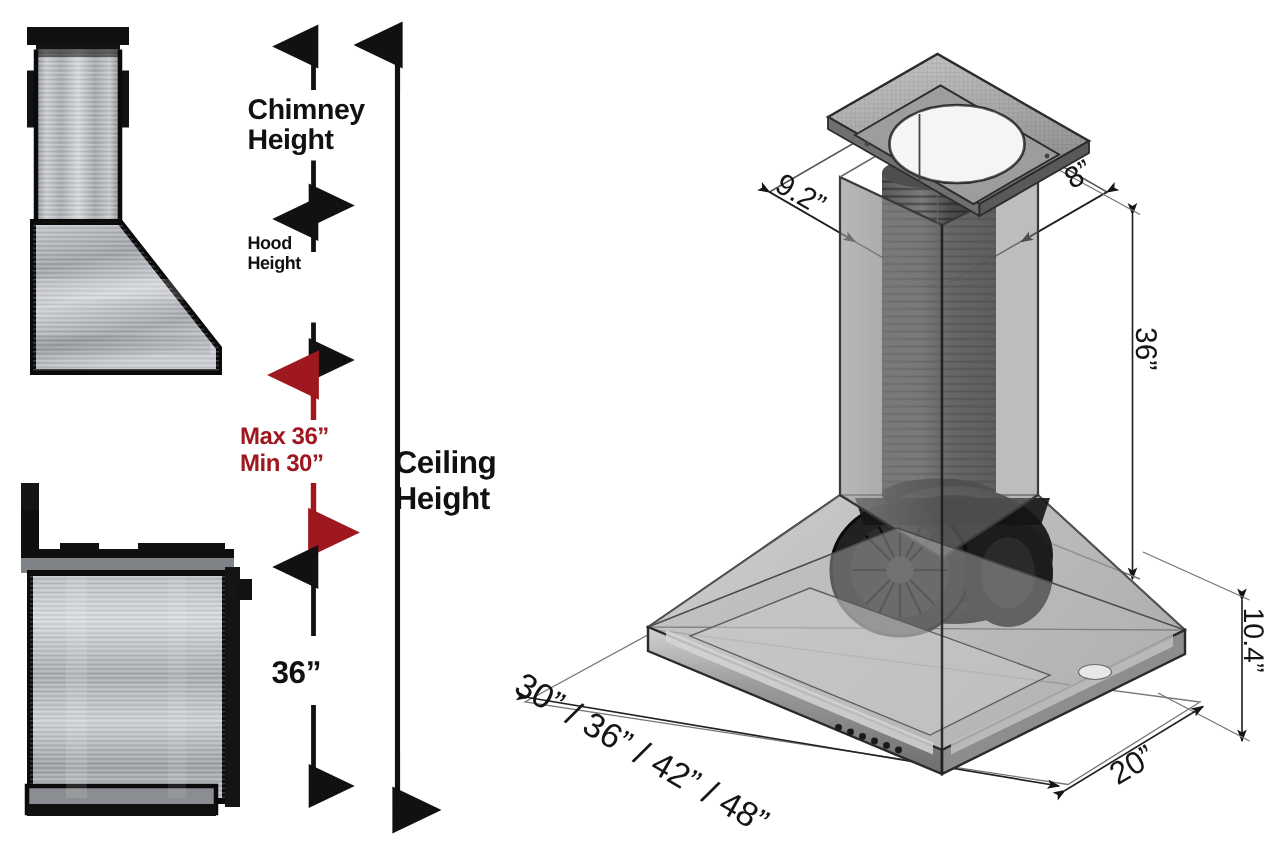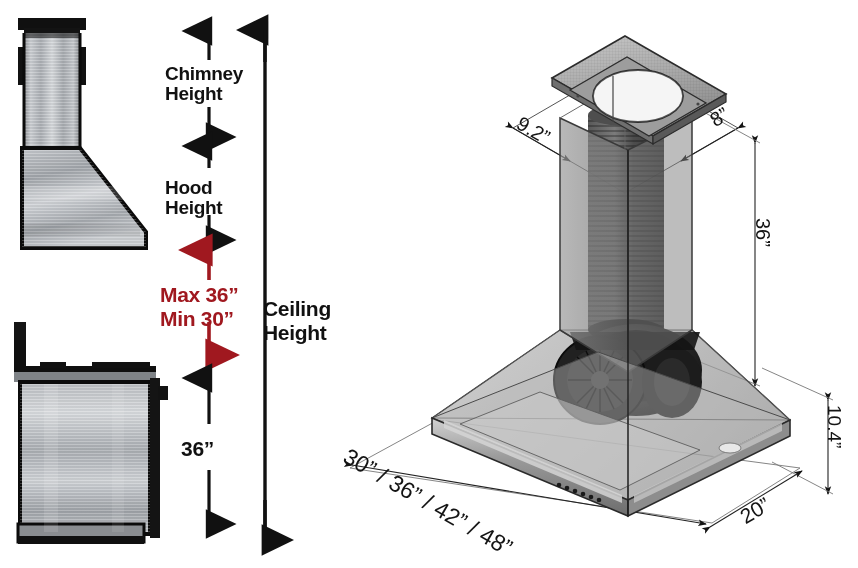--- a/index.html
+++ b/index.html
@@ -43,28 +43,28 @@
     letter-spacing: -0.3px;
   }
   .lbl.red { color: #a0181f; }
 
   #label-chimney-height {
     left: 165px; top: 64px;
     width: 108px;
     font-size: 19px;
   }
   #label-hood-height {
-    left: 165px; top: 178px;
+    left: 165px; top: 156px;
     width: 108px;
-    font-size: 19px;
+    font-size: 12px;
   }
   #label-max-min {
     left: 160px; top: 283px;
     width: 118px;
-    font-size: 21px;
+    font-size: 16px;
     line-height: 1.12;
   }
   #label-lower-36 {
     left: 181px; top: 438px;
     width: 70px;
     font-size: 21px;
   }
   #label-ceiling-height {
     left: 263px; top: 297px;
     width: 102px;

